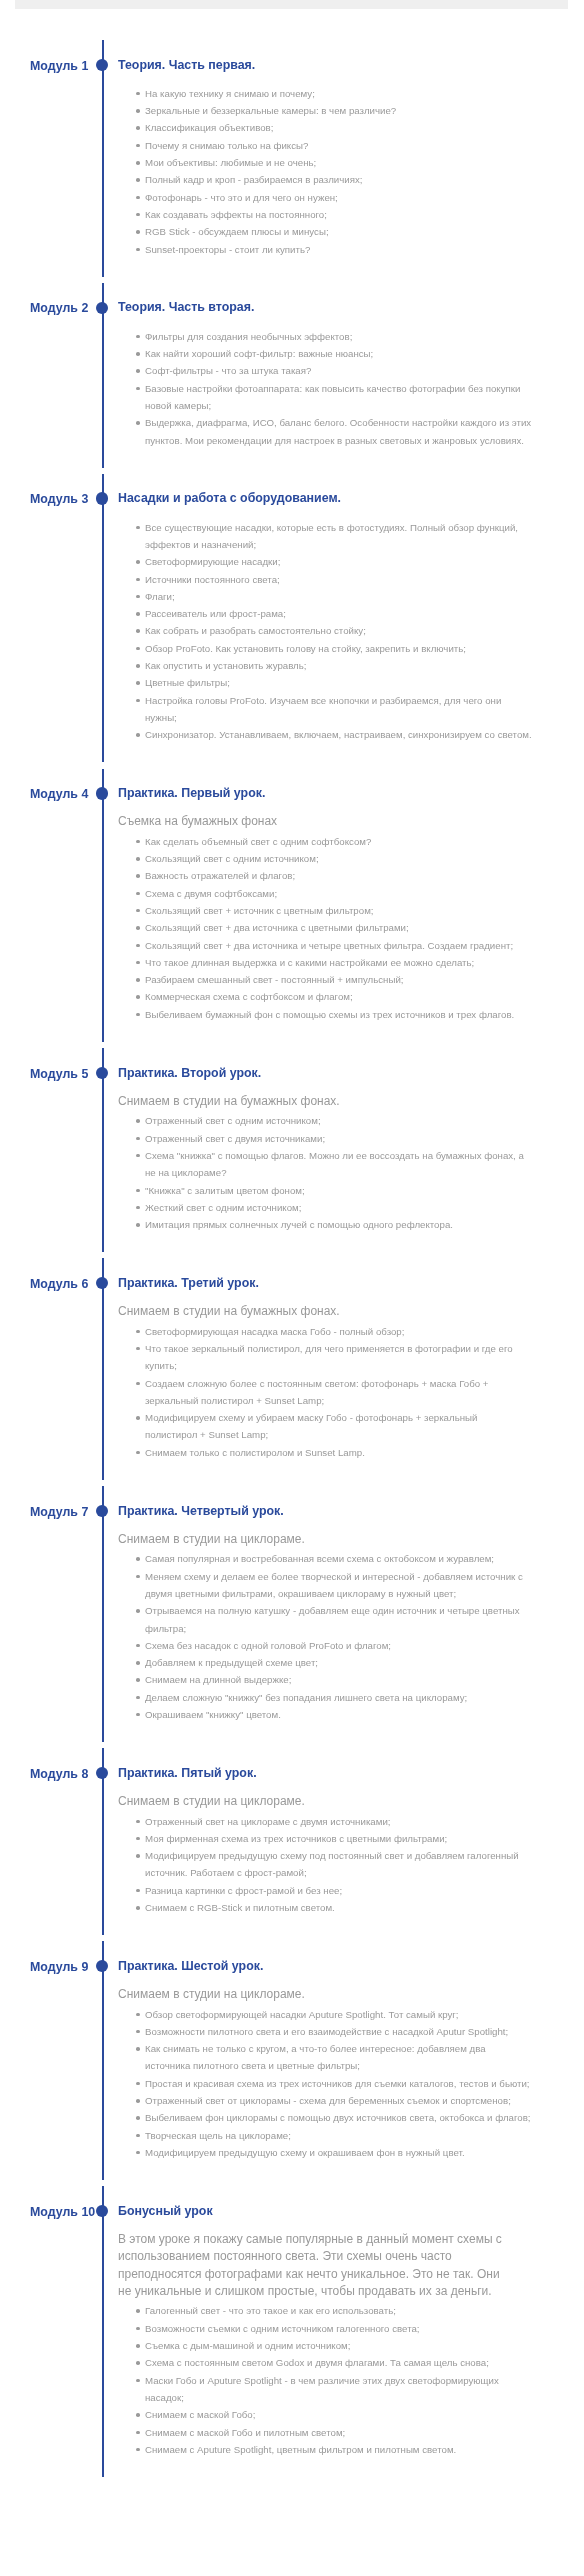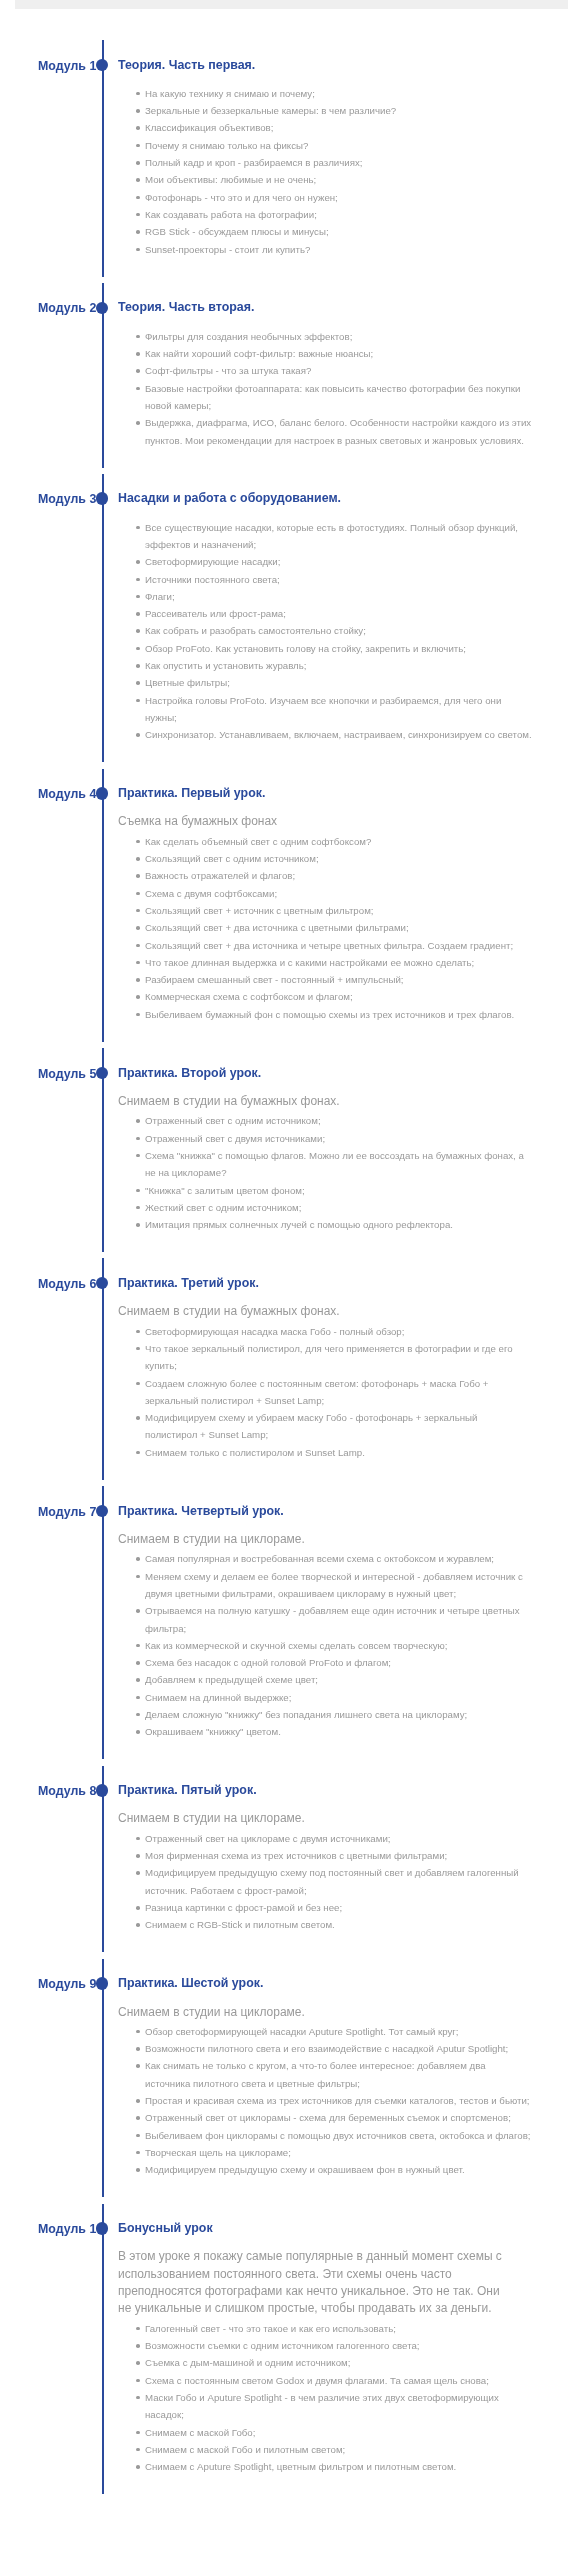--- a/index.html
+++ b/index.html
@@ -35,21 +35,21 @@
     content: "";
     position: absolute;
     left: 102px;
     top: 0;
     bottom: 6.2px;
     width: 2.1px;
     background: var(--accent);
   }
   .module-label {
     position: absolute;
-    left: 38px;
+    left: 30px;
     top: 16.6px;
     width: 72px;
     font-size: 12.4px;
     font-weight: bold;
     line-height: 1.5;
     color: var(--accent);
   }
   .module-dot {
     position: absolute;
     left: 96px;
@@ -112,24 +112,24 @@
     <div class="module-label">Модуль 1</div>
     <span class="module-dot"></span>
     <div class="module-content">
       <h2 class="module-title">Теория. Часть первая.</h2>
 
       <ul class="module-items">
           <li>На какую технику я снимаю и почему;</li>
           <li>Зеркальные и беззеркальные камеры: в чем различие?</li>
           <li>Классификация объективов;</li>
           <li>Почему я снимаю только на фиксы?</li>
+          <li>Мои объективы: любимые и не очень;</li>
           <li>Полный кадр и кроп - разбираемся в различиях;</li>
-          <li>Мои объективы: любимые и не очень;</li>
           <li>Фотофонарь - что это и для чего он нужен;</li>
-          <li>Как создавать работа на фотографии;</li>
+          <li>Как создавать эффекты на постоянного;</li>
           <li>RGB Stick - обсуждаем плюсы и минусы;</li>
           <li>Sunset-проекторы - стоит ли купить?</li>
         </ul>
     </div>
   </section>
 
   <section class="module">
     <div class="module-label">Модуль 2</div>
     <span class="module-dot"></span>
     <div class="module-content">
@@ -225,21 +225,20 @@
   <section class="module">
     <div class="module-label">Модуль 7</div>
     <span class="module-dot"></span>
     <div class="module-content">
       <h2 class="module-title">Практика. Четвертый урок.</h2>
       <p class="module-lead">Снимаем в студии на циклораме.</p>
       <ul class="module-items">
           <li>Самая популярная и востребованная всеми схема с октобоксом и журавлем;</li>
           <li>Меняем схему и делаем ее более творческой и интересной - добавляем источник с двумя цветными фильтрами, окрашиваем циклораму в нужный цвет;</li>
           <li>Отрываемся на полную катушку - добавляем еще один источник и четыре цветных фильтра;</li>
-          <li>Как из коммерческой и скучной схемы сделать совсем творческую;</li>
           <li>Схема без насадок с одной головой ProFoto и флагом;</li>
           <li>Добавляем к предыдущей схеме цвет;</li>
           <li>Снимаем на длинной выдержке;</li>
           <li>Делаем сложную "книжку" без попадания лишнего света на циклораму;</li>
           <li>Окрашиваем "книжку" цветом.</li>
         </ul>
     </div>
   </section>
 
   <section class="module">

